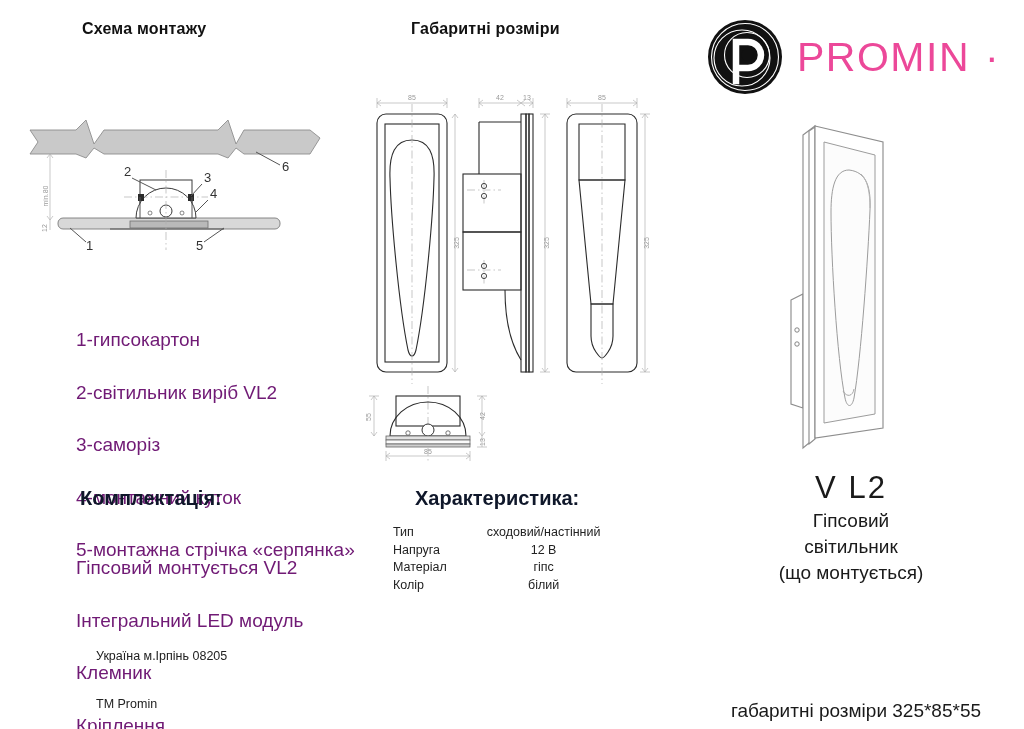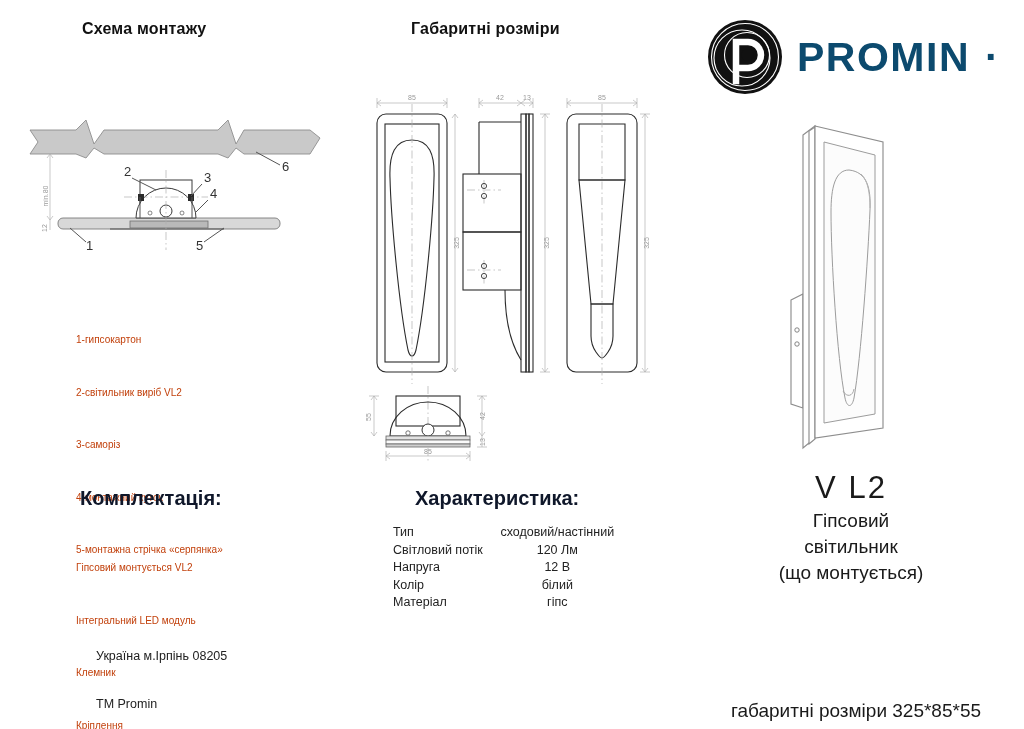--- a/index.html
+++ b/index.html
@@ -1,40 +1,40 @@
 <!DOCTYPE html>
 <html><head>
 <meta charset="utf-8">
 <style>
   html,body{margin:0;padding:0;background:#ffffff;}
   body{width:1024px;height:729px;position:relative;overflow:hidden;
        font-family:"Liberation Sans","DejaVu Sans",sans-serif;color:#1a1a1a;}
   .abs{position:absolute;}
   .hdr{font-weight:bold;font-size:16px;letter-spacing:.2px;color:#111;}
   .sub{font-weight:bold;font-size:20px;color:#0f172a;}
-  .body-txt{font-size:10px;line-height:17.5px;color:#c2410c;white-space:pre;}
+  .body-txt{font-size:19px;line-height:17.5px;color:#701a75;white-space:pre;}
   .small-txt{font-size:12.5px;line-height:16px;color:#222;white-space:pre;}
   .dim{font-size:7px;fill:#9a9a9a;font-family:"Liberation Sans",sans-serif;}
   .callout{font-size:13px;fill:#333;font-family:"Liberation Sans",sans-serif;}
   svg{display:block;overflow:visible;}
   .ln{stroke:#555;stroke-width:1;fill:none;}
   .lnk{stroke:#2b2b2b;stroke-width:1.1;fill:none;}
   .dimline{stroke:#b3b3b3;stroke-width:.7;fill:none;}
   .centerline{stroke:#b0b0b0;stroke-width:.7;fill:none;stroke-dasharray:8 3 1.5 3;}
   .wall{fill:#c9c9c9;stroke:#8d8d8d;stroke-width:.9;}
   .plate{fill:#d8d8d8;stroke:#7a7a7a;stroke-width:.9;}
   .white{fill:#ffffff;stroke:#3a3a3a;stroke-width:1;}
   .dark{fill:#2a2a2a;}
   .prod{fill:#ffffff;stroke:#8e8e8e;stroke-width:1.15;}
   .prod-in{fill:#fcfcfc;stroke:#9c9c9c;stroke-width:1;}
   .specs{font-size:12.5px;line-height:17.5px;color:#222;}
   .specs td{padding:0;font-size:12.5px;line-height:17.6px;color:#222;
             font-family:"Liberation Sans",sans-serif;vertical-align:top;}
   .sp-val{text-align:center;}
-  .logotext{font-weight:bold;font-size:41px;letter-spacing:1.5px;color:#0c4a6e;}
+  .logotext{font-weight:normal;font-size:41px;letter-spacing:1.5px;color:#ec4899;}
   .vl2{font-size:31px;color:#1a1a1a;letter-spacing:2px;margin-top:12px;}
   .pdesc{font-size:19px;line-height:26px;color:#1a1a1a;text-align:center;white-space:pre;}
   .gab{font-size:19px;color:#1a1a1a;}
 </style>
 </head>
 <body>
 
 <div class="abs hdr" style="left:82px;top:20px;">Схема монтажу</div>
 
 <div class="abs" style="left:28px;top:118px;">
@@ -283,34 +283,30 @@
 
 <div class="abs sub" style="left:415px;top:487px;">Характеристика:</div>
 
 <table class="abs specs" style="left:393px;top:524px;border-collapse:collapse;width:228px;">
   <tbody>
     <tr>
       <td>Тип</td>
       <td class="sp-val">сходовий/настінний</td>
     </tr>
     <tr>
-      <td>Світловий потік</td>
-      <td class="sp-val">120 Лм</td>
-    </tr>
-    <tr>
       <td>Напруга</td>
       <td class="sp-val">12 В</td>
     </tr>
     <tr>
+      <td>Матеріал</td>
+      <td class="sp-val">гіпс</td>
+    </tr>
+    <tr>
       <td>Колір</td>
       <td class="sp-val">білий</td>
-    </tr>
-    <tr>
-      <td>Матеріал</td>
-      <td class="sp-val">гіпс</td>
     </tr>
   </tbody>
 </table>
 
 <div class="abs" style="left:706px;top:18px;display:flex;align-items:center;">
   <span style="display:block;">
     <svg width="78" height="78" viewBox="0 0 78 78">
       <circle cx="39" cy="39" r="37" fill="#111"></circle>
       <circle cx="39" cy="39" r="33.5" fill="none" stroke="#fff" stroke-width="1.1"></circle>
       <circle cx="36" cy="40" r="28" fill="none" stroke="#fff" stroke-width="1.1"></circle>

